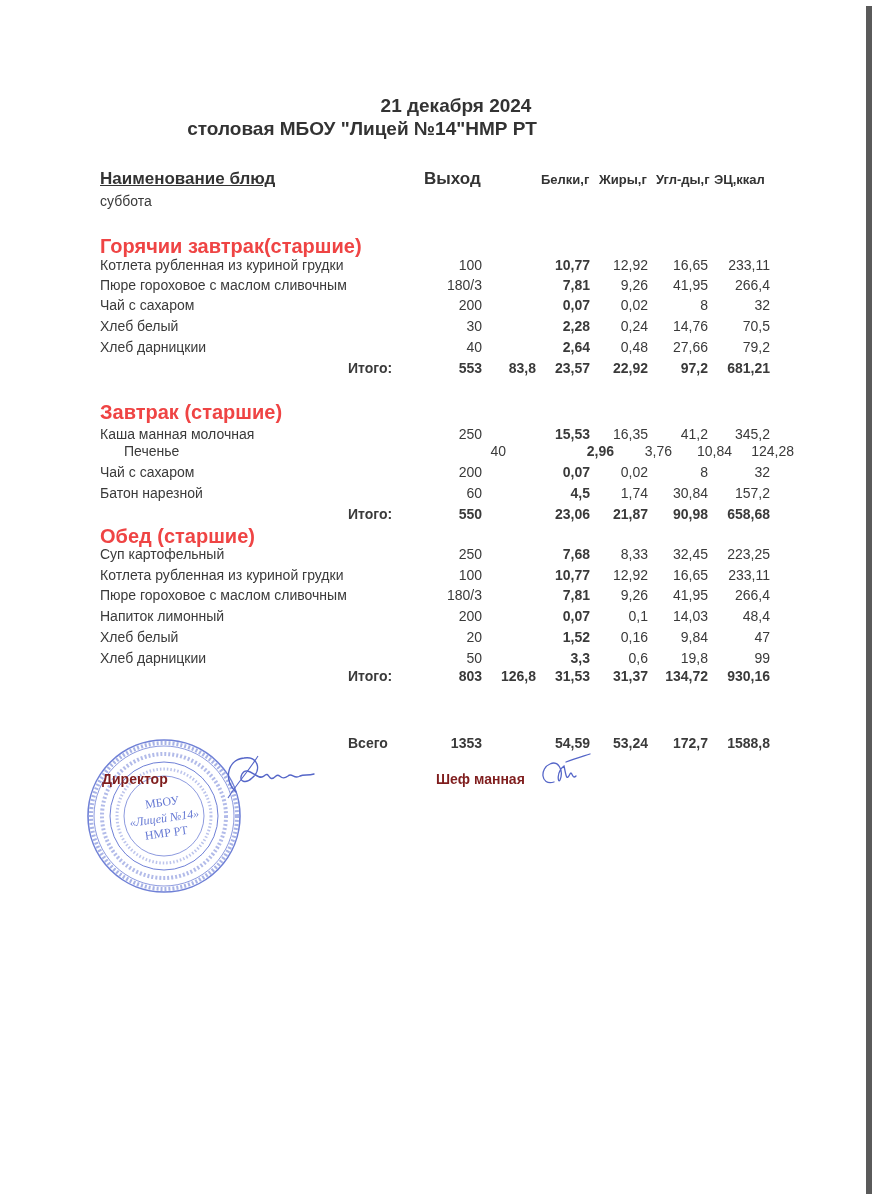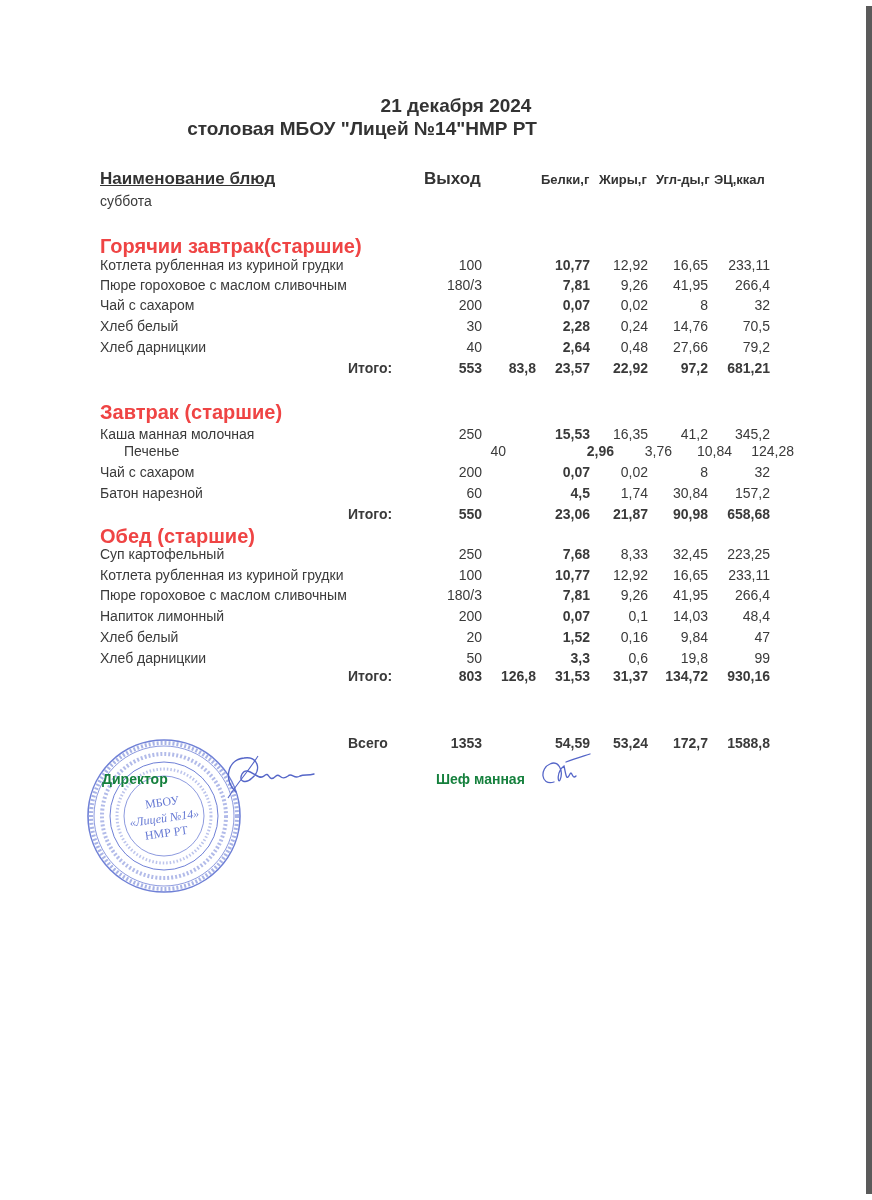--- a/index.html
+++ b/index.html
@@ -21,21 +21,21 @@
   .c-label { left: 348px; font-weight: bold; }
   .c-out { left: 430px; width: 52px; text-align: right; }
   .c-extra { left: 488px; width: 48px; text-align: right; }
   .c-p { left: 540px; width: 50px; text-align: right; font-weight: bold; }
   .c-f { left: 596px; width: 52px; text-align: right; }
   .c-c { left: 652px; width: 56px; text-align: right; }
   .c-k { left: 710px; width: 60px; text-align: right; }
   .bold > span { font-weight: bold; }
   .section { position: absolute; left: 100px; font-size: 20px; font-weight: bold; color: #ef4444; }
   .stamp { position: absolute; left: 86px; top: 738px; width: 156px; height: 156px; }
-  .sig-label { position: absolute; font-weight: bold; font-size: 14px; color: #15803d; }
+  .sig-label { position: absolute; font-weight: bold; font-size: 14px; color: #7f1d1d; }
 </style>
 </head>
 <body>
 
 <div class="edge-bar"></div>
 
 <div class="title t1">21 декабря  2024</div>
 <div class="title t2">столовая МБОУ "Лицей №14"НМР РТ</div>
 
 <div class="abs hdr hdr-big" style="left:100px; top:169px;text-decoration:underline;">Наименование блюд</div>

